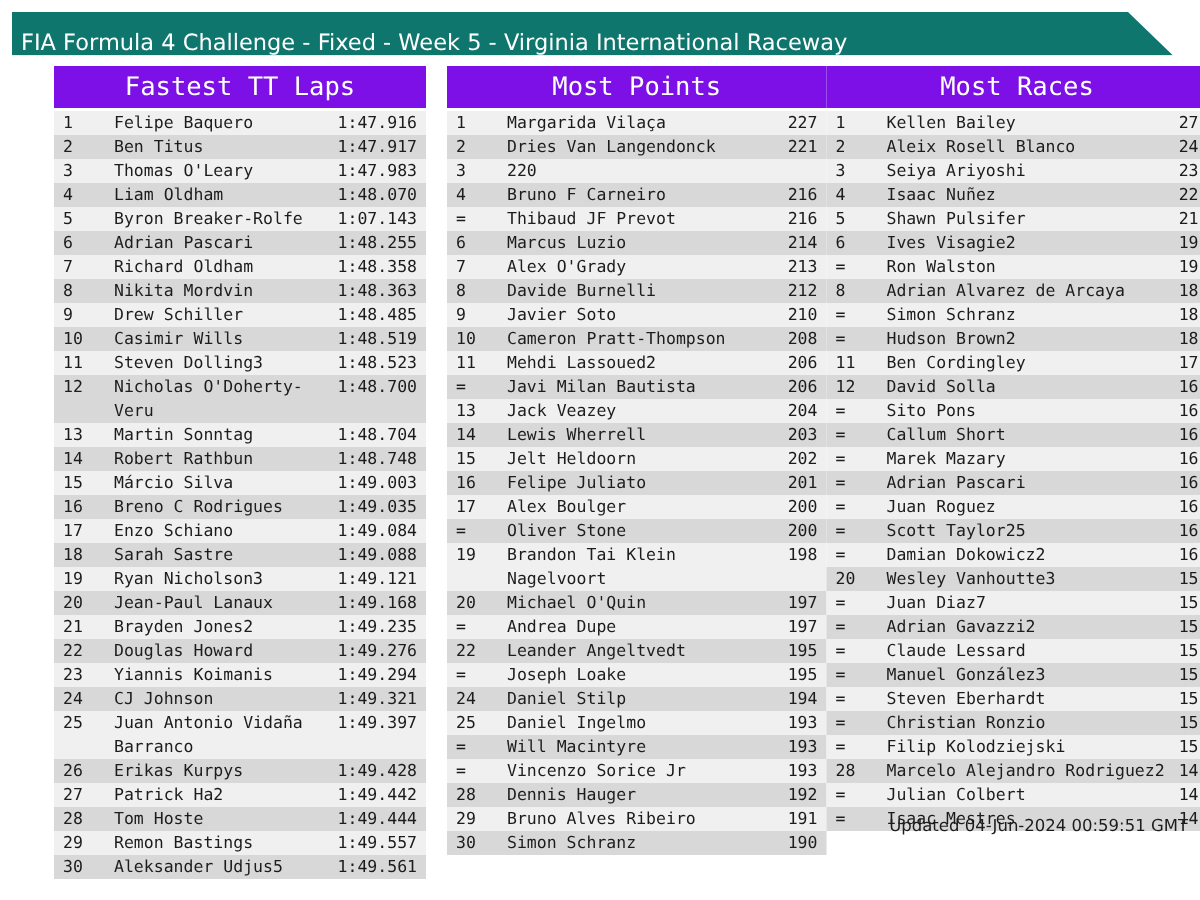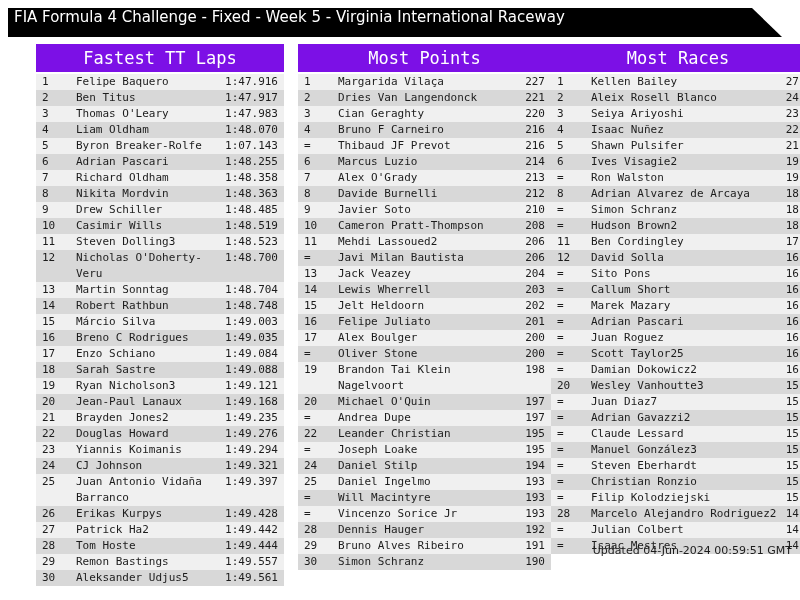--- a/index.html
+++ b/index.html
@@ -10,26 +10,26 @@
     background: #ffffff;
     overflow: hidden;
     font-family: "DejaVu Sans Mono", monospace;
   }
   .title-bar {
     position: absolute;
     left: 8px;
     top: 8px;
     width: 774px;
     height: 29px;
-    background: #000000;
+    background: #0f766e;
     color: #ffffff;
     font-family: "DejaVu Sans", sans-serif;
     font-size: 15px;
     display: flex;
-    align-items: flex-start;
+    align-items: flex-end;
     padding-left: 6px;
     box-sizing: border-box;
     clip-path: polygon(0 0, 744px 0, 774px 100%, 0 100%);
   }
   .boards {
     position: absolute;
     left: 8px;
     top: 44px;
     display: flex;
     align-items: flex-start;
@@ -257,21 +257,20 @@
           <span class="name">Margarida Vilaça</span>
           <span class="val">227</span>
         </div>
         <div class="row">
           <span class="rank">2</span>
           <span class="name">Dries Van Langendonck</span>
           <span class="val">221</span>
         </div>
         <div class="row">
           <span class="rank">3</span>
-          <span class="name">Cian Geraghty</span>
           <span class="val">220</span>
         </div>
         <div class="row">
           <span class="rank">4</span>
           <span class="name">Bruno F Carneiro</span>
           <span class="val">216</span>
         </div>
         <div class="row">
           <span class="rank">=</span>
           <span class="name">Thibaud JF Prevot</span>
@@ -353,21 +352,21 @@
           <span class="name">Michael O'Quin</span>
           <span class="val">197</span>
         </div>
         <div class="row">
           <span class="rank">=</span>
           <span class="name">Andrea Dupe</span>
           <span class="val">197</span>
         </div>
         <div class="row">
           <span class="rank">22</span>
-          <span class="name">Leander Christian</span>
+          <span class="name">Leander Angeltvedt</span>
           <span class="val">195</span>
         </div>
         <div class="row">
           <span class="rank">=</span>
           <span class="name">Joseph Loake</span>
           <span class="val">195</span>
         </div>
         <div class="row">
           <span class="rank">24</span>
           <span class="name">Daniel Stilp</span>

